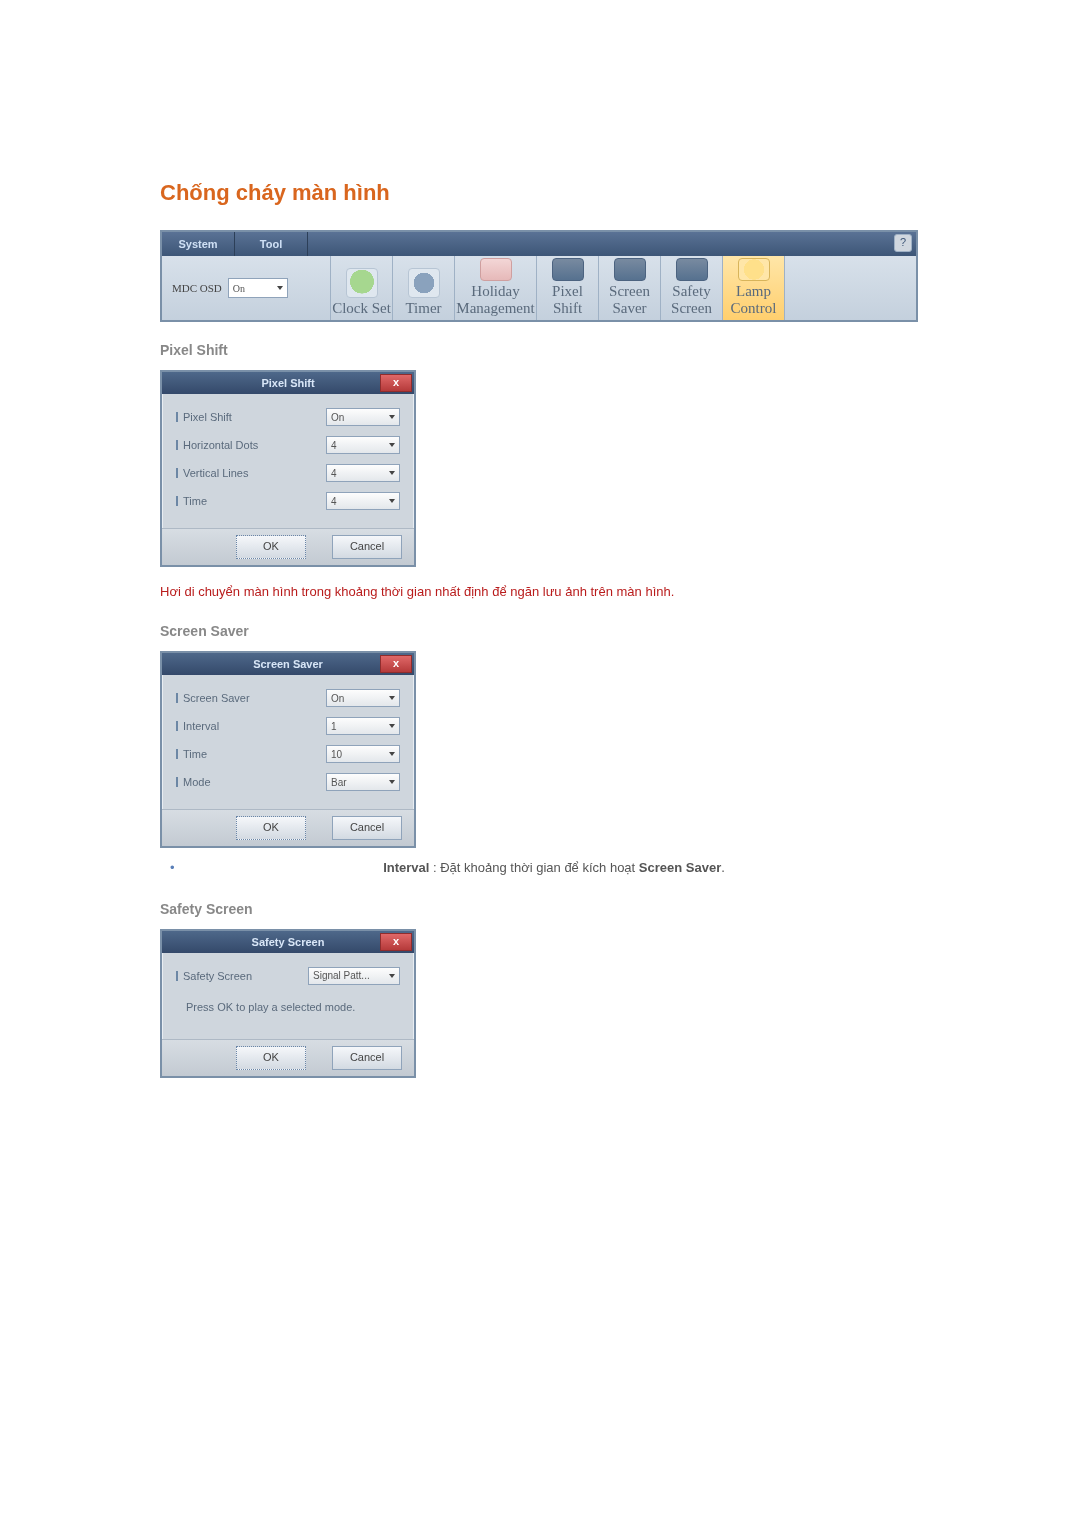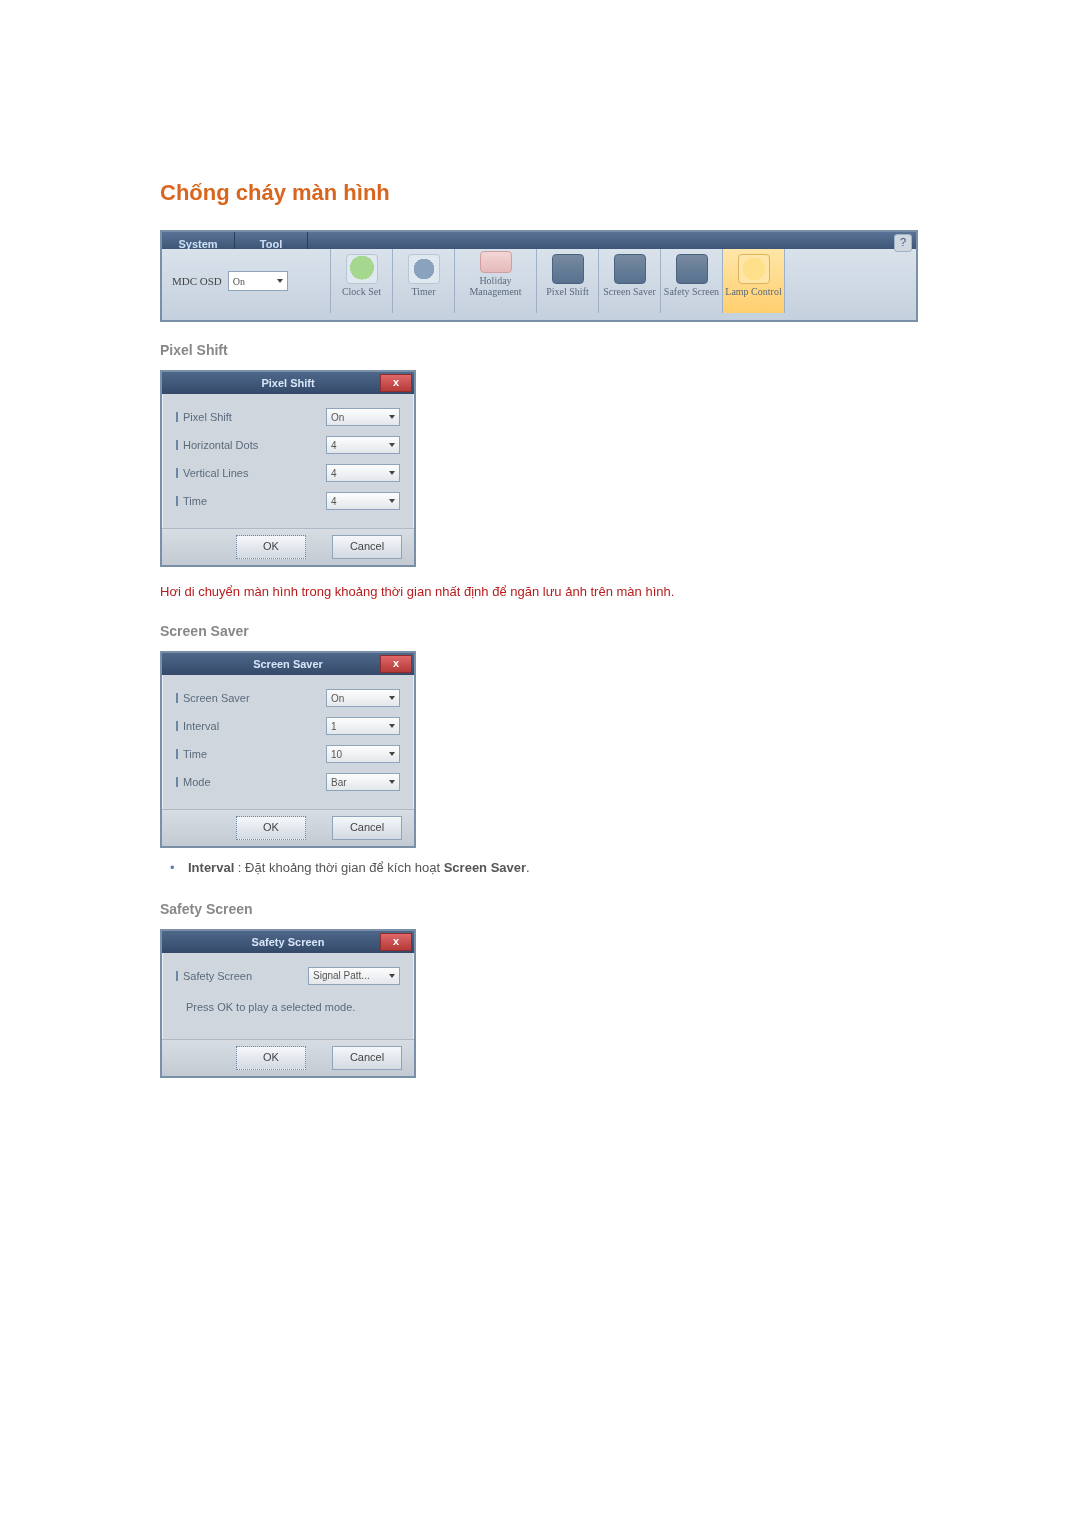--- a/index.html
+++ b/index.html
@@ -36,41 +36,42 @@
   }
   ul.bullets {
     margin: 8px 0;
     padding-left: 28px;
     list-style: none;
   }
   ul.bullets li {
     position: relative;
     line-height: 1.9;
     color: #555;
+    text-align: center;
   }
   ul.bullets li::before {
     content: "•";
     color: #5a7fb8;
     position: absolute;
     left: -18px;
   }
   .bold { font-weight: bold; }
 
   
   .toolbar {
     border: 2px solid #7a90a8;
     background: linear-gradient(#dfe7ef, #c4d0dd);
     width: 758px;
     height: 92px;
     position: relative;
     box-sizing: border-box;
   }
   .toolbar-tabs {
     display: flex;
-    height: 17px;
+    height: 24px;
     background: linear-gradient(#5a7295, #3d5677);
   }
   .toolbar-tab {
     width: 72px;
     text-align: center;
     line-height: 24px;
     font-size: 11px;
     font-weight: bold;
     color: #cfe0f5;
     border-right: 1px solid #2c3f58;
@@ -107,27 +108,27 @@
   .caret {
     width: 0; height: 0;
     border-left: 3px solid transparent;
     border-right: 3px solid transparent;
     border-top: 4px solid #444;
   }
   .tb-item {
     width: 62px;
     border-right: 1px solid #9fb1c5;
     text-align: center;
-    font-size: 10px;
+    font-size: 15px;
     color: #5a6a7c;
     display: flex;
     flex-direction: column;
     justify-content: flex-end;
     align-items: center;
-    padding-bottom: 16px;
+    padding-bottom: 4px;
     box-sizing: border-box;
   }
   .tb-item.sel {
     background: linear-gradient(#ffe6a8, #ffcf6e);
   }
   .tb-icon {
     width: 30px; height: 28px;
     margin: 2px auto 2px;
     border-radius: 4px;
   }

